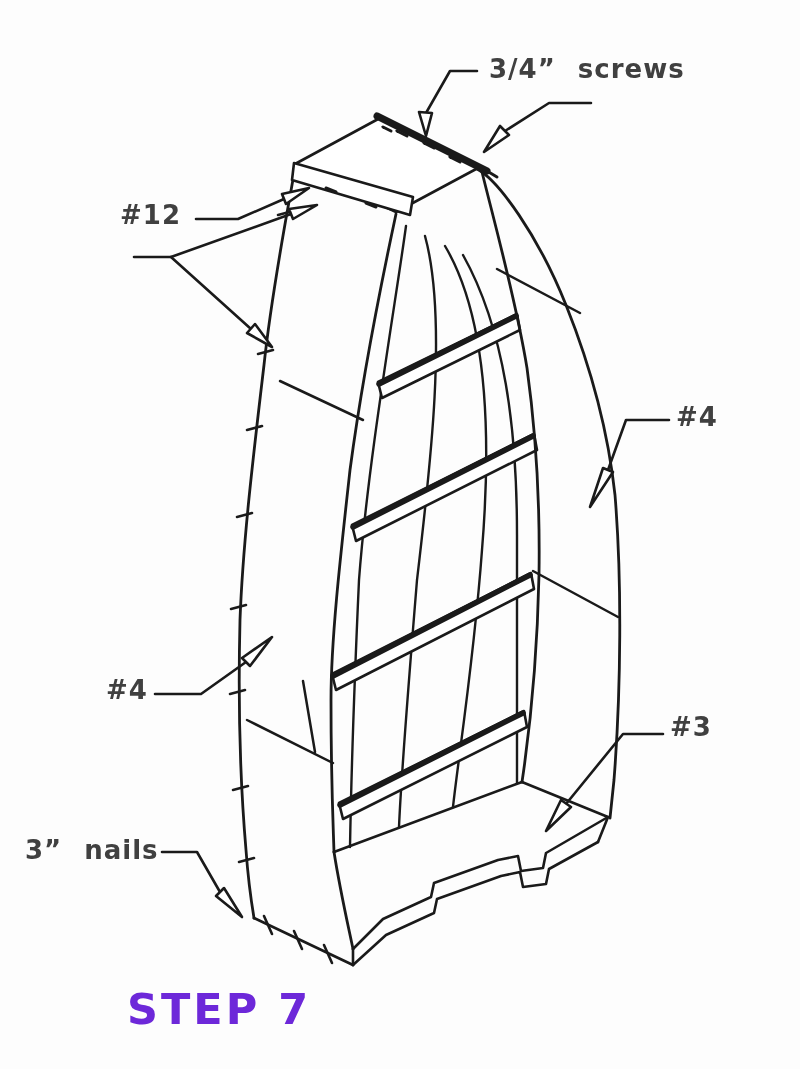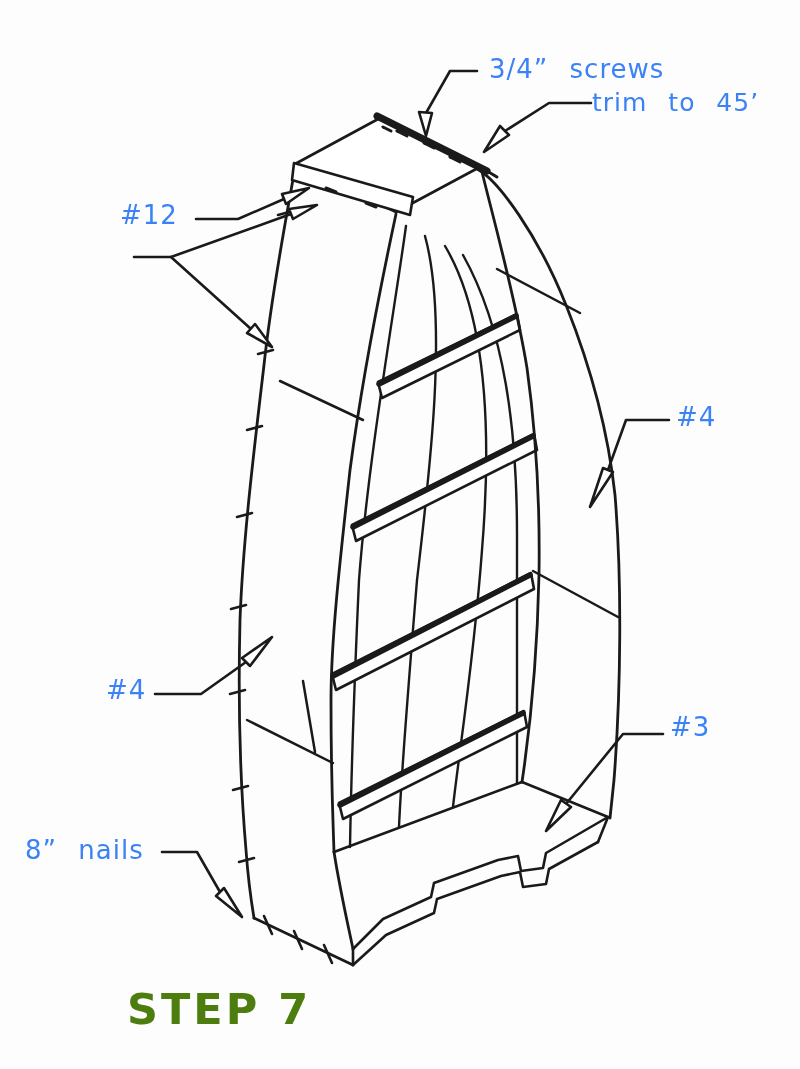--- a/index.html
+++ b/index.html
@@ -1,23 +1,23 @@
 <!DOCTYPE html>
 <html><head>
 <meta charset="utf-8">
 <style>
   html,body{margin:0;padding:0;background:#e8e8e8;}
   #page{position:relative;width:800px;height:1069px;background:#fdfdfd;overflow:hidden;
         font-family:"DejaVu Sans","Liberation Sans",sans-serif;}
   #drawing{position:absolute;left:0;top:0;}
-  .ann{position:absolute;color:#3b82f6;font-weight:normal;font-size:26px;
+  .ann{position:absolute;color:#404040;font-weight:bold;font-size:26px;
        letter-spacing:1px;white-space:nowrap;}
   .ann.sp{word-spacing:12px;}
   .ann.wrap{white-space:normal;line-height:1.15;}
-  #step-title{position:absolute;color:#4d7c0f;font-weight:800;font-size:43px;
+  #step-title{position:absolute;color:#6d28d9;font-weight:800;font-size:43px;
        letter-spacing:3px;}
   svg path, svg polyline, svg line{vector-effect:none;}
 </style>
 </head>
 <body>
 
 <div id="page">
 
   <svg id="drawing" width="800" height="1069" viewBox="0 0 800 1069" fill="none" stroke="#1a1a1a" stroke-width="2.6" stroke-linecap="round" stroke-linejoin="round">
 
@@ -135,21 +135,20 @@
         <polygon fill="#ffffff" points="546,831 571,807 561,800"></polygon>
       </g>
       <g>
         <polyline points="162,852 197,852 220,892"></polyline>
         <polygon fill="#ffffff" points="242,917 224,888 216,896"></polygon>
       </g>
     </g>
   </svg>
 
   <div class="ann sp" style="left:489px;top:54px;">3/4” screws</div>
-  <div class="ann sp" style="left:592px;top:88px;font-size:25px;">trim to 45’</div>
   <div class="ann" style="left:120px;top:200px;">#12</div>
   <div class="ann" style="left:676px;top:402px;">#4</div>
   <div class="ann" style="left:106px;top:675px;">#4</div>
   <div class="ann" style="left:670px;top:712px;">#3</div>
-  <div class="ann sp" style="left:25px;top:835px;">8” nails</div>
+  <div class="ann sp" style="left:25px;top:835px;">3” nails</div>
 
   <div id="step-title" style="left:127px;top:984px;">STEP 7</div>
 </div>
 
 </body></html>

